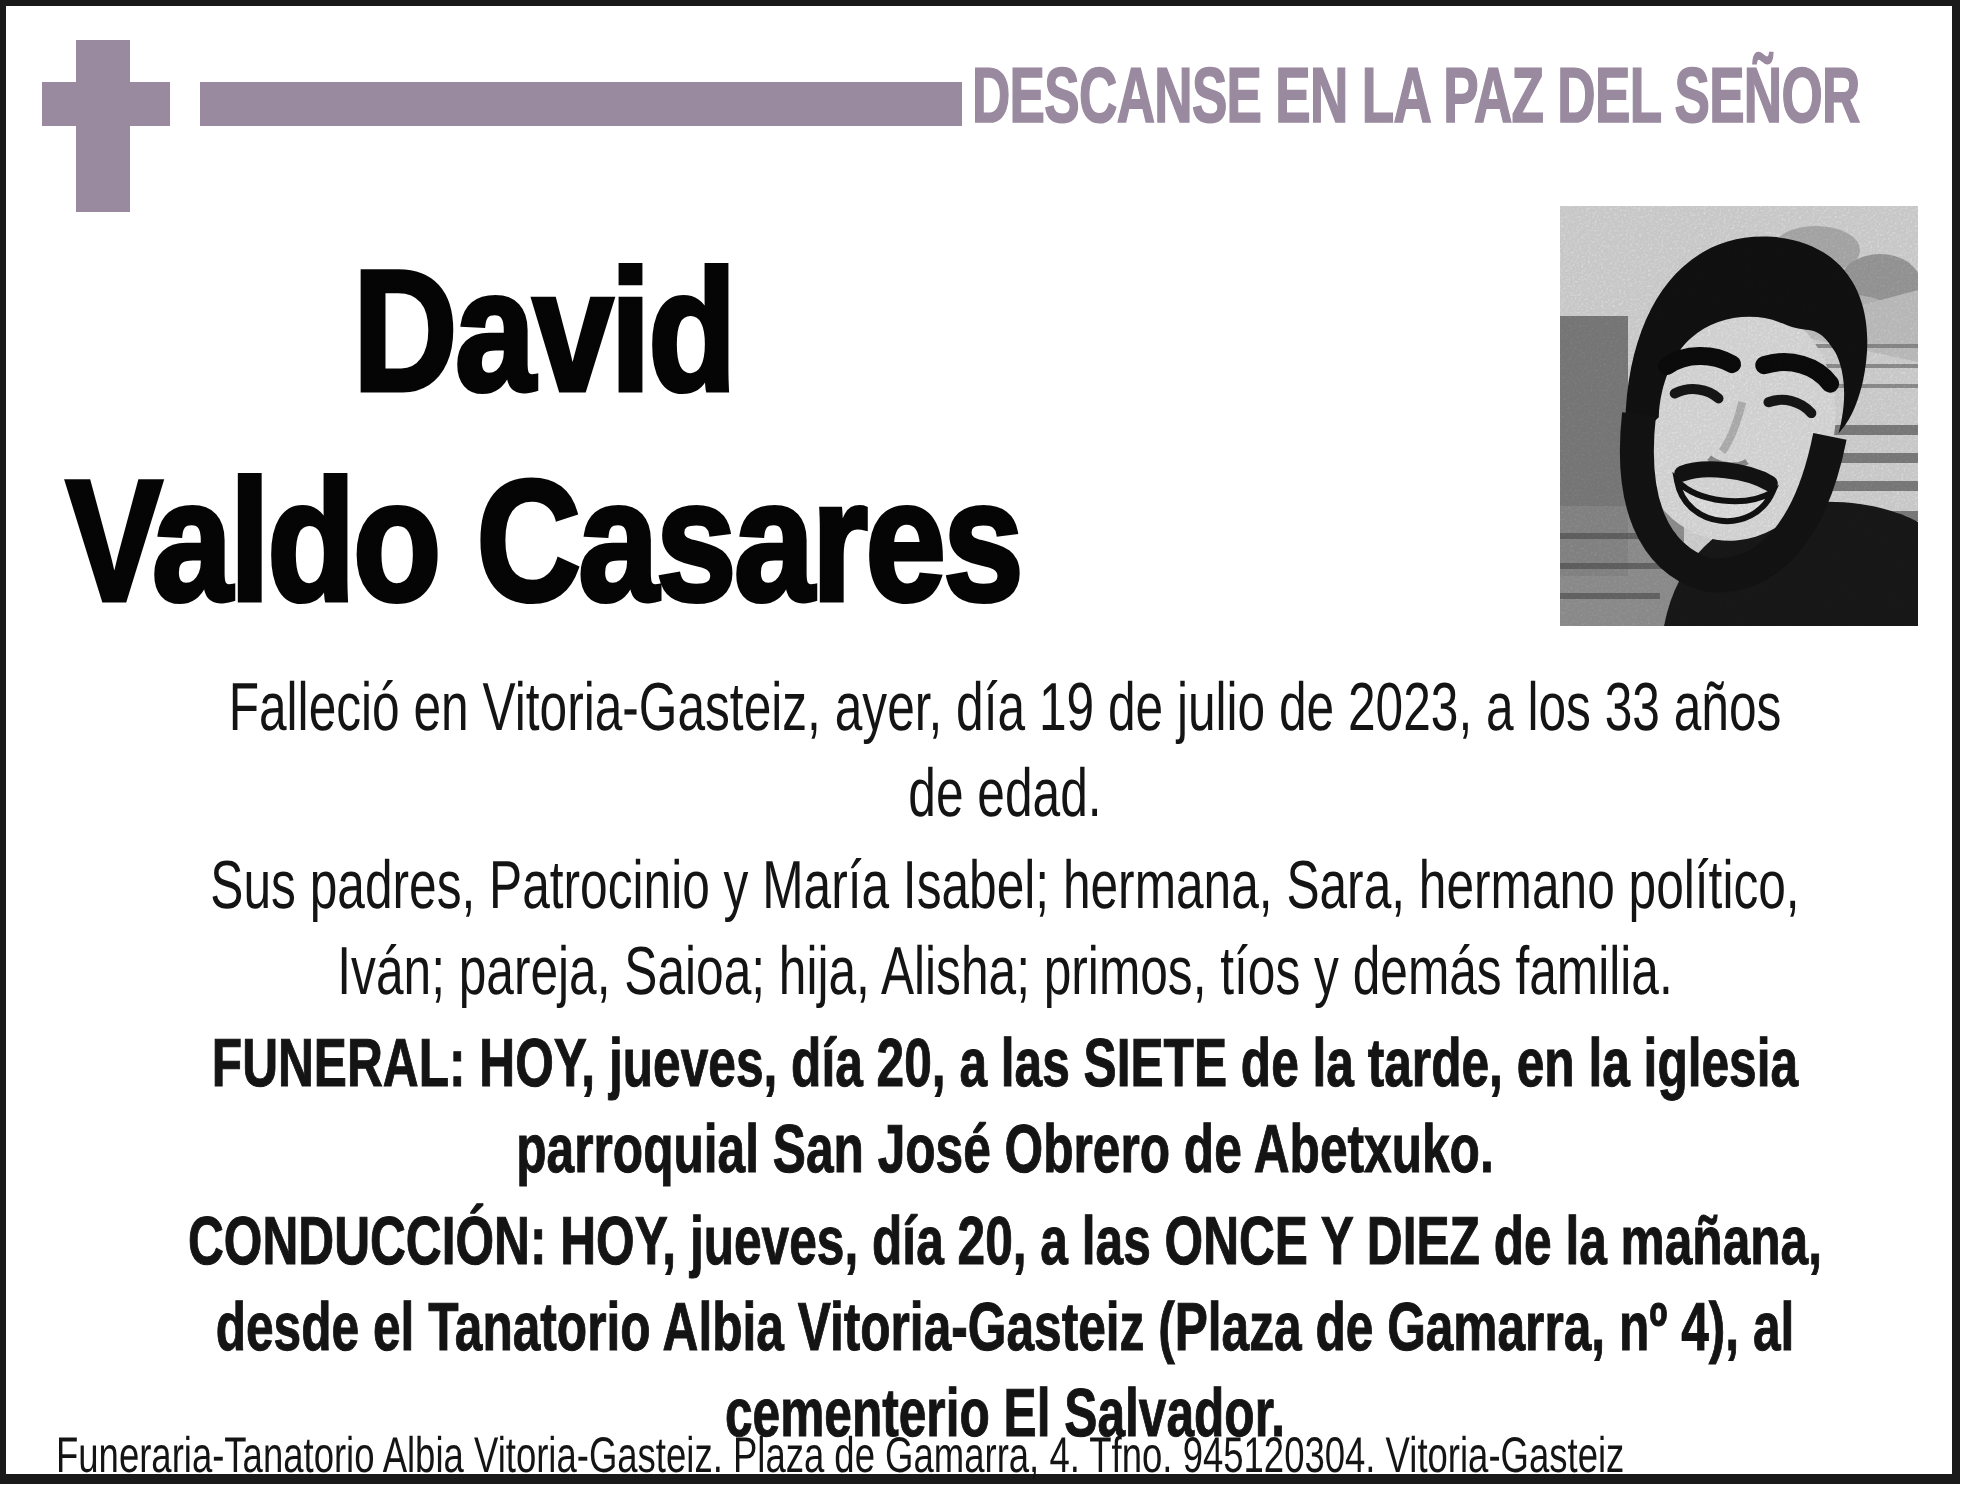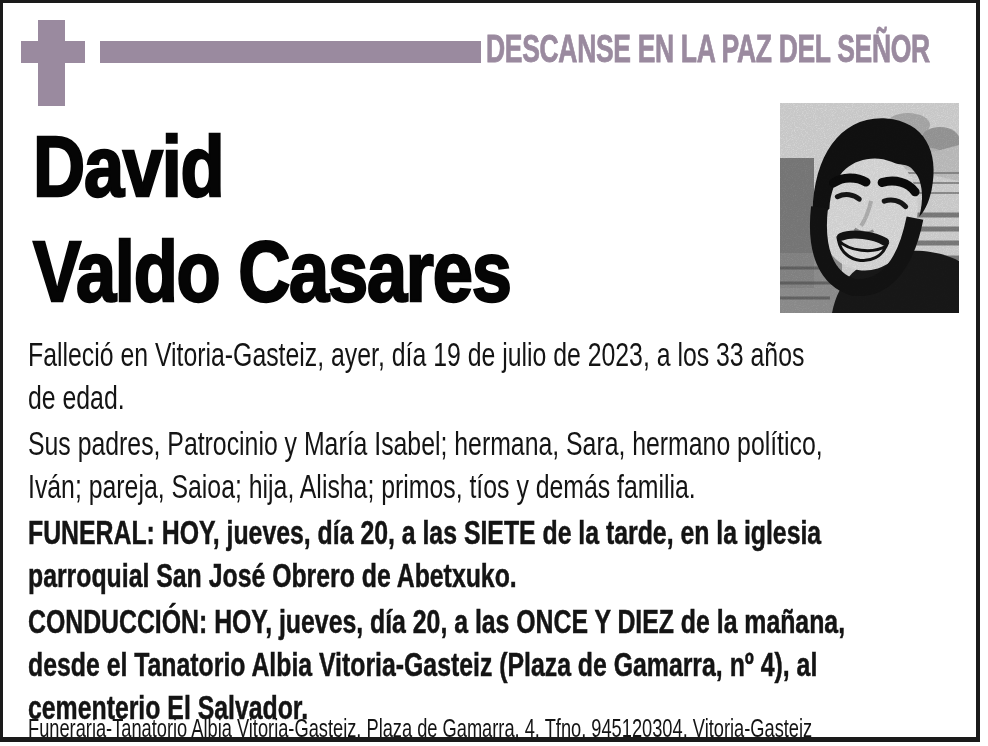--- a/index.html
+++ b/index.html
@@ -8,20 +8,21 @@
     background: #ffffff;
     font-family: "Liberation Sans", sans-serif;
     color: #111111;
   }
   .stage {
     position: relative;
     width: 988px;
     height: 746px;
     overflow: hidden;
     background: #ffffff;
+    text-align: center;
   }
   .sheet {
     position: absolute;
     left: 0;
     top: 0;
     width: 980px;
     height: 742px;
     box-sizing: border-box;
     border-top: 3px solid #1a1a1a;
     border-left: 3px solid #1a1a1a;

